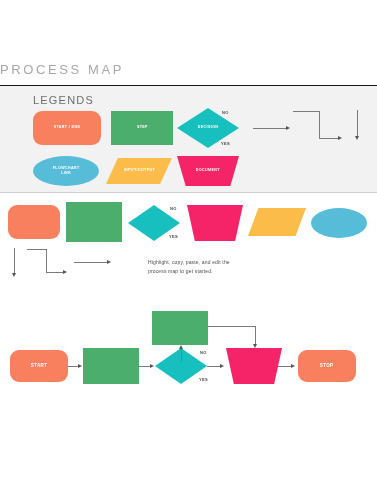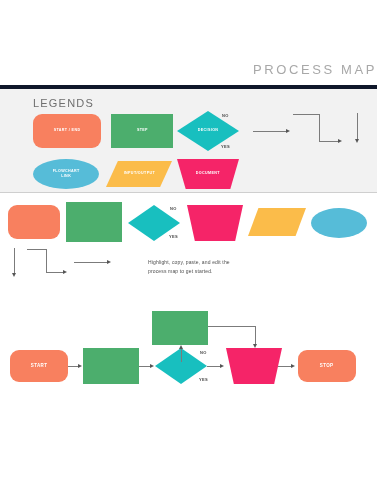--- a/index.html
+++ b/index.html
@@ -7,31 +7,31 @@
     width: 377px; height: 481px;
     background: #ffffff;
     font-family: "Liberation Sans", sans-serif;
     overflow: hidden;
   }
   .page { position: relative; width: 377px; height: 481px; background: #fff; }
 
   
   .title {
     position: absolute; left: 0; top: 62px; width: 377px;
-    text-align: right;
+    text-align: left;
     font-size: 13px; letter-spacing: 2.6px;
     color: #a8a8a8; font-weight: 400;
   }
 
   
   .legend-panel {
     position: absolute; left: 0; top: 85px;
     width: 377px; height: 108px;
     background: #f2f2f2;
-    border-top: 4px solid #0f172a;
+    border-top: 1px solid #0f172a;
     border-bottom: 1px solid #cfcfcf;
   }
   .legend-title {
     position: absolute; left: 33px; top: 8px;
     font-size: 11px; letter-spacing: 1.2px; color: #6e6e6e;
   }
 
   
   .shape {
     position: absolute;

